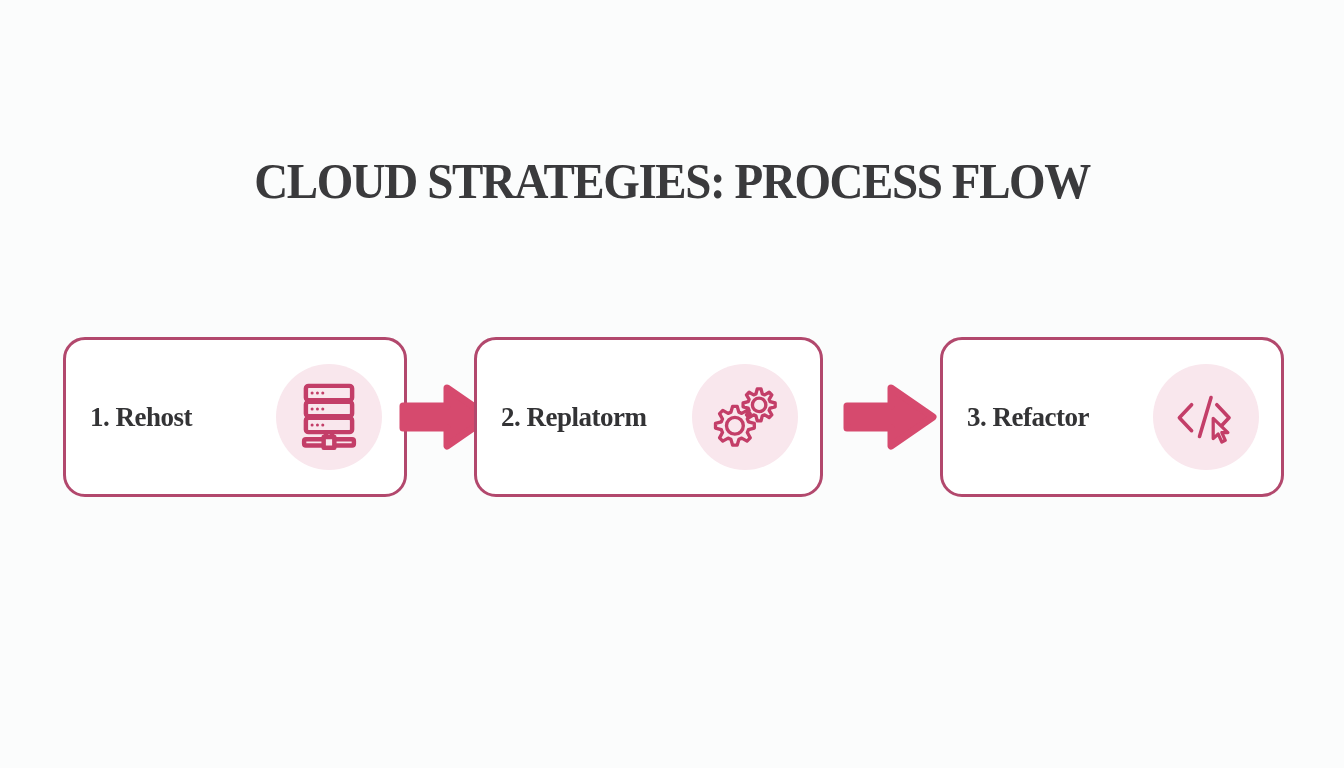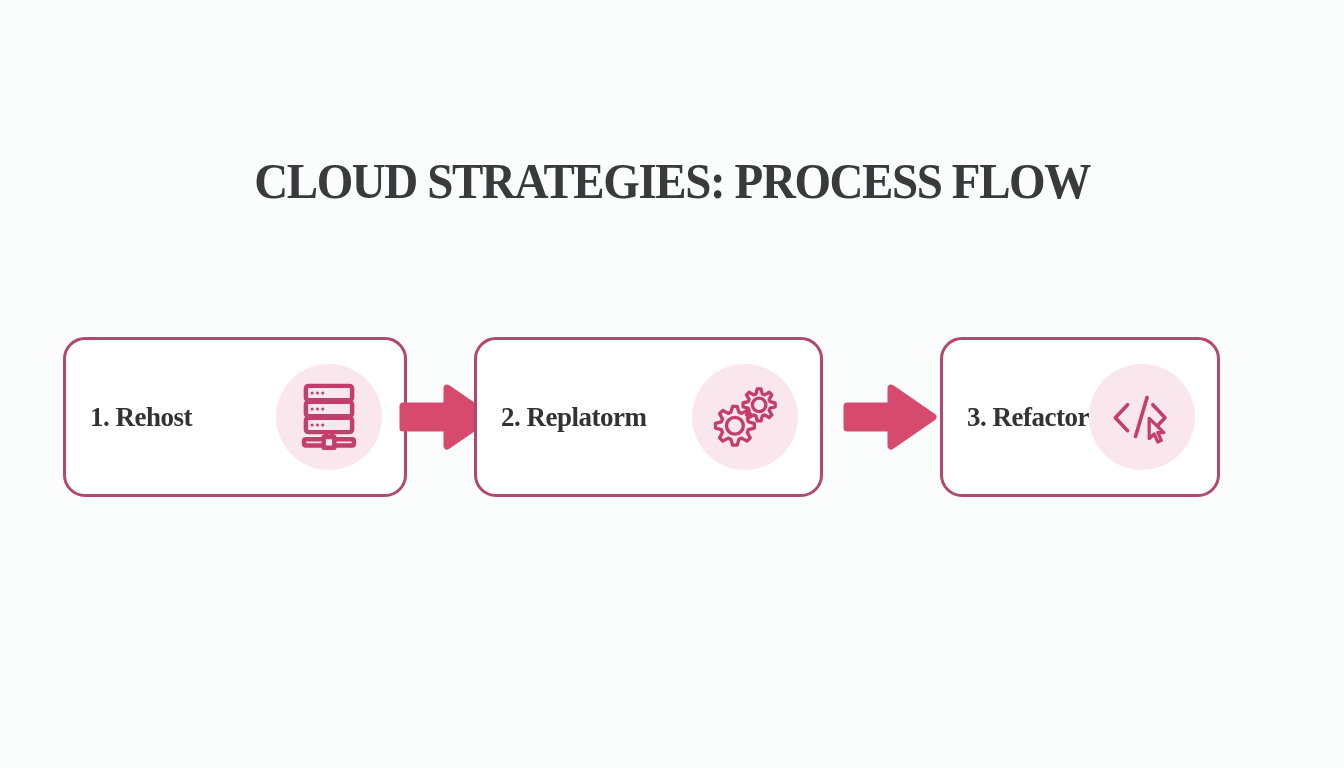--- a/index.html
+++ b/index.html
@@ -17,21 +17,21 @@
     border:3px solid var(--border);border-radius:22px;display:flex;
     align-items:center;justify-content:space-between;padding:0 22px 0 24px;}
   .step-label{font-size:27px;font-weight:bold;color:var(--label);letter-spacing:-.5px;}
   .iconwrap{width:106px;height:106px;border-radius:50%;background:var(--circle);
     display:flex;align-items:center;justify-content:center;flex:0 0 auto;}
   svg.icon{stroke:var(--icon);fill:none;stroke-width:5;stroke-linecap:round;stroke-linejoin:round;}
   svg.icon .dot{fill:var(--icon);stroke:none;}
   svg.icon .mask{fill:var(--circle);}
   .connector{position:absolute;top:380px;width:94px;height:74px;}
   .connector path{fill:var(--arrow);stroke:var(--arrow);stroke-width:7;stroke-linejoin:round;stroke-linecap:round;}
-  .s1{left:63px;width:344px;} .s2{left:474px;width:349px;} .s3{left:940px;width:280px;}
+  .s1{left:63px;width:344px;} .s2{left:474px;width:349px;} .s3{left:940px;width:344px;}
   .c1{left:399px;} .c2{left:843px;}
 </style>
 </head>
 <body>
 
 <div class="canvas">
 
   <div class="title">CLOUD STRATEGIES: PROCESS FLOW</div>
 
   <div class="step s1">

